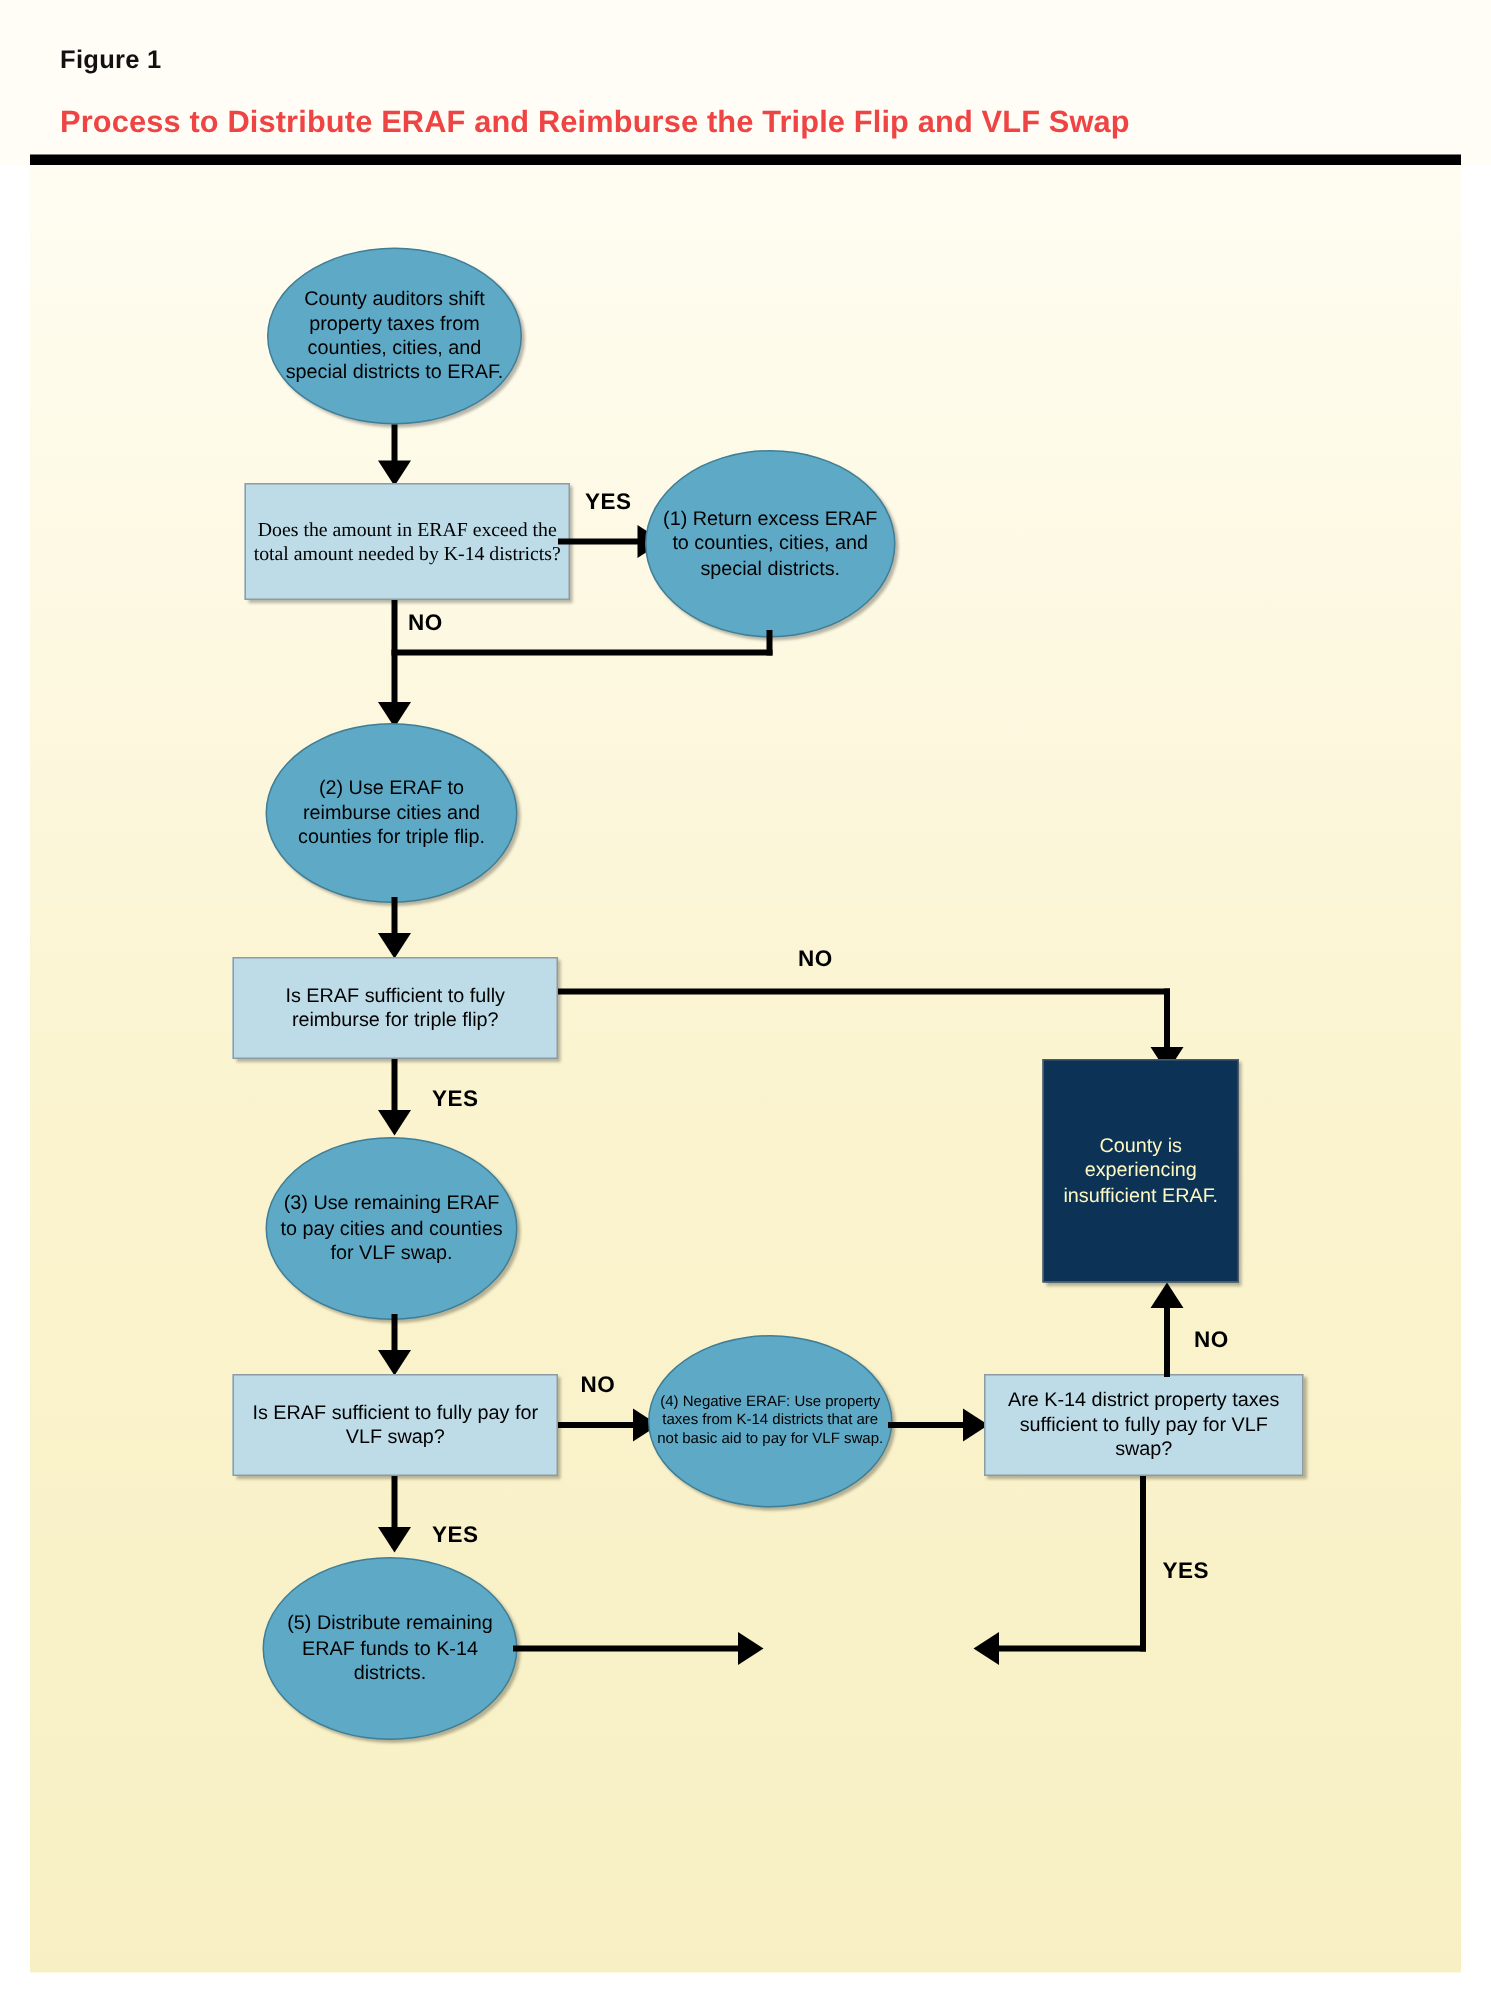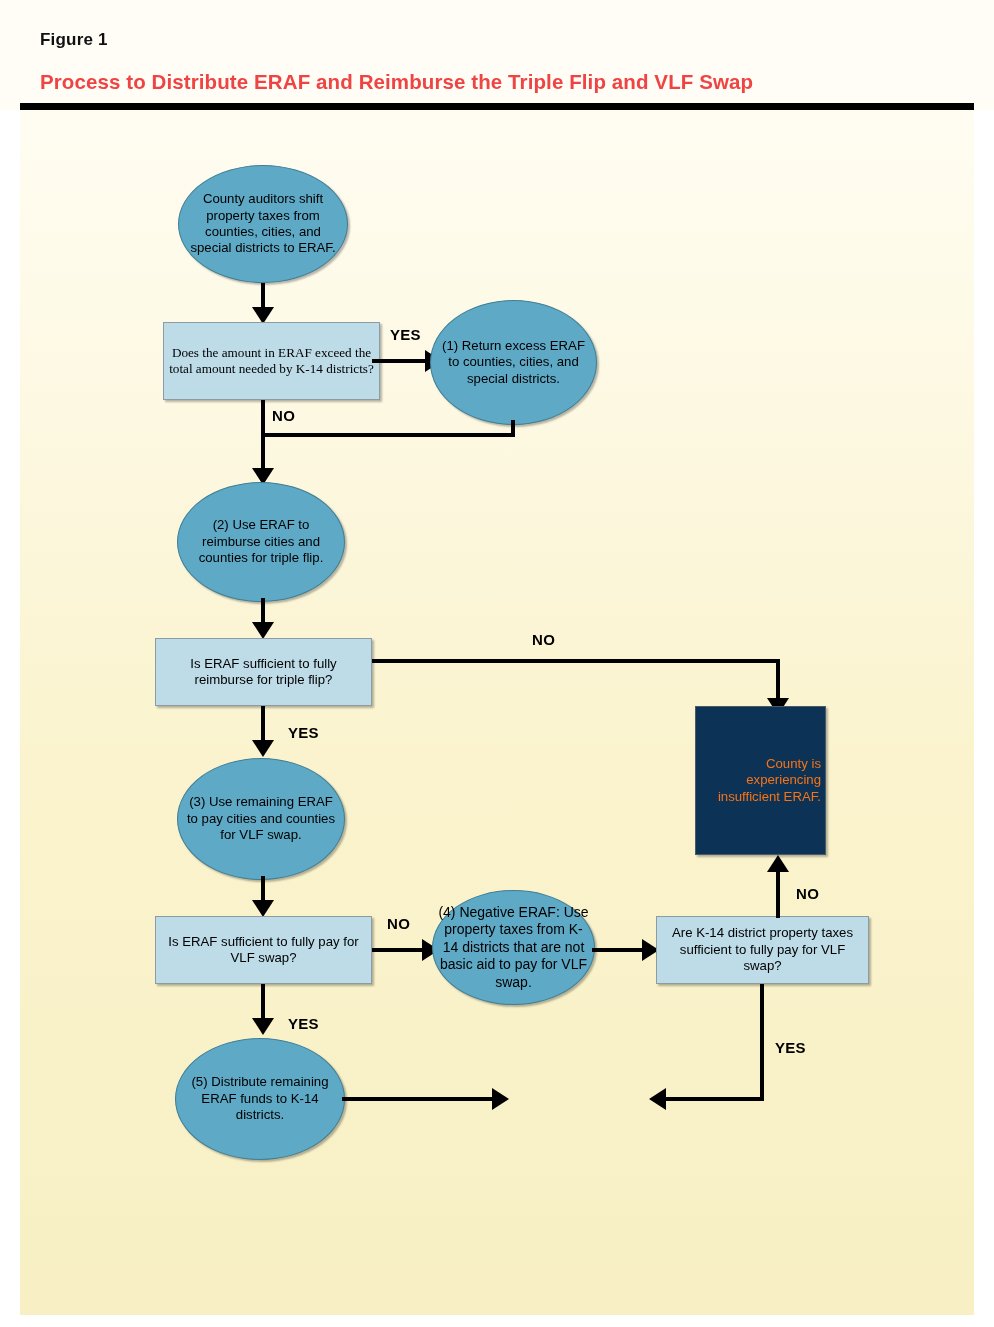--- a/index.html
+++ b/index.html
@@ -42,21 +42,21 @@
     box-shadow:2px 2px 2px rgba(0,0,0,.28);
   }
   .rectbox{
     background:#BDDCE8;border:1px solid #8d9ca3;
     box-shadow:2px 2px 2px rgba(0,0,0,.28);
   }
   .darkbox{
     background:#0C3255;border:1px solid #4a5a68;
     box-shadow:2px 2px 2px rgba(0,0,0,.28);
   }
-  .darkbox .txt{color:#f97316;text-align:right;}
+  .darkbox .txt{color:#fef9c3;}
   .darkbox.end .txt{font-weight:bold;font-size:15px;}
 
   
   .ln{position:absolute;background:#000000;}
   .hln{height:4px;}
   .vln{width:4px;}
 
   .arrow{position:absolute;width:0;height:0;}
   .arrow-down{border-left:11px solid transparent;border-right:11px solid transparent;border-top:17px solid #000000;}
   .arrow-up{border-left:11px solid transparent;border-right:11px solid transparent;border-bottom:17px solid #000000;}
@@ -138,21 +138,21 @@
 
     <div class="node rectbox" style="left:135px;top:806px;width:217px;height:68px;">
       <div class="txt">Is ERAF sufficient to fully pay for VLF swap?</div>
     </div>
 
     <div class="ln hln" style="left:352px;top:838px;width:55px;"></div>
     <div class="arrow arrow-right" style="left:402px;top:829px;"></div>
     <div class="elabel" style="left:367px;top:805px;">NO</div>
 
     <div class="node ellipse" style="left:412px;top:780px;width:163px;height:115px;">
-      <div class="txt" style="font-size:14px;">(4) Negative ERAF: Use property taxes from K-14 districts that are not basic aid to pay for VLF swap.</div>
+      <div class="txt" style="font-size:10px;">(4) Negative ERAF: Use property taxes from K-14 districts that are not basic aid to pay for VLF swap.</div>
     </div>
 
     <div class="ln hln" style="left:572px;top:838px;width:55px;"></div>
     <div class="arrow arrow-right" style="left:622px;top:829px;"></div>
 
     <div class="node rectbox" style="left:636px;top:806px;width:213px;height:68px;">
       <div class="txt">Are K-14 district property taxes sufficient to fully pay for VLF swap?</div>
     </div>
 
     <div class="ln vln" style="left:756px;top:760px;height:48px;"></div>

